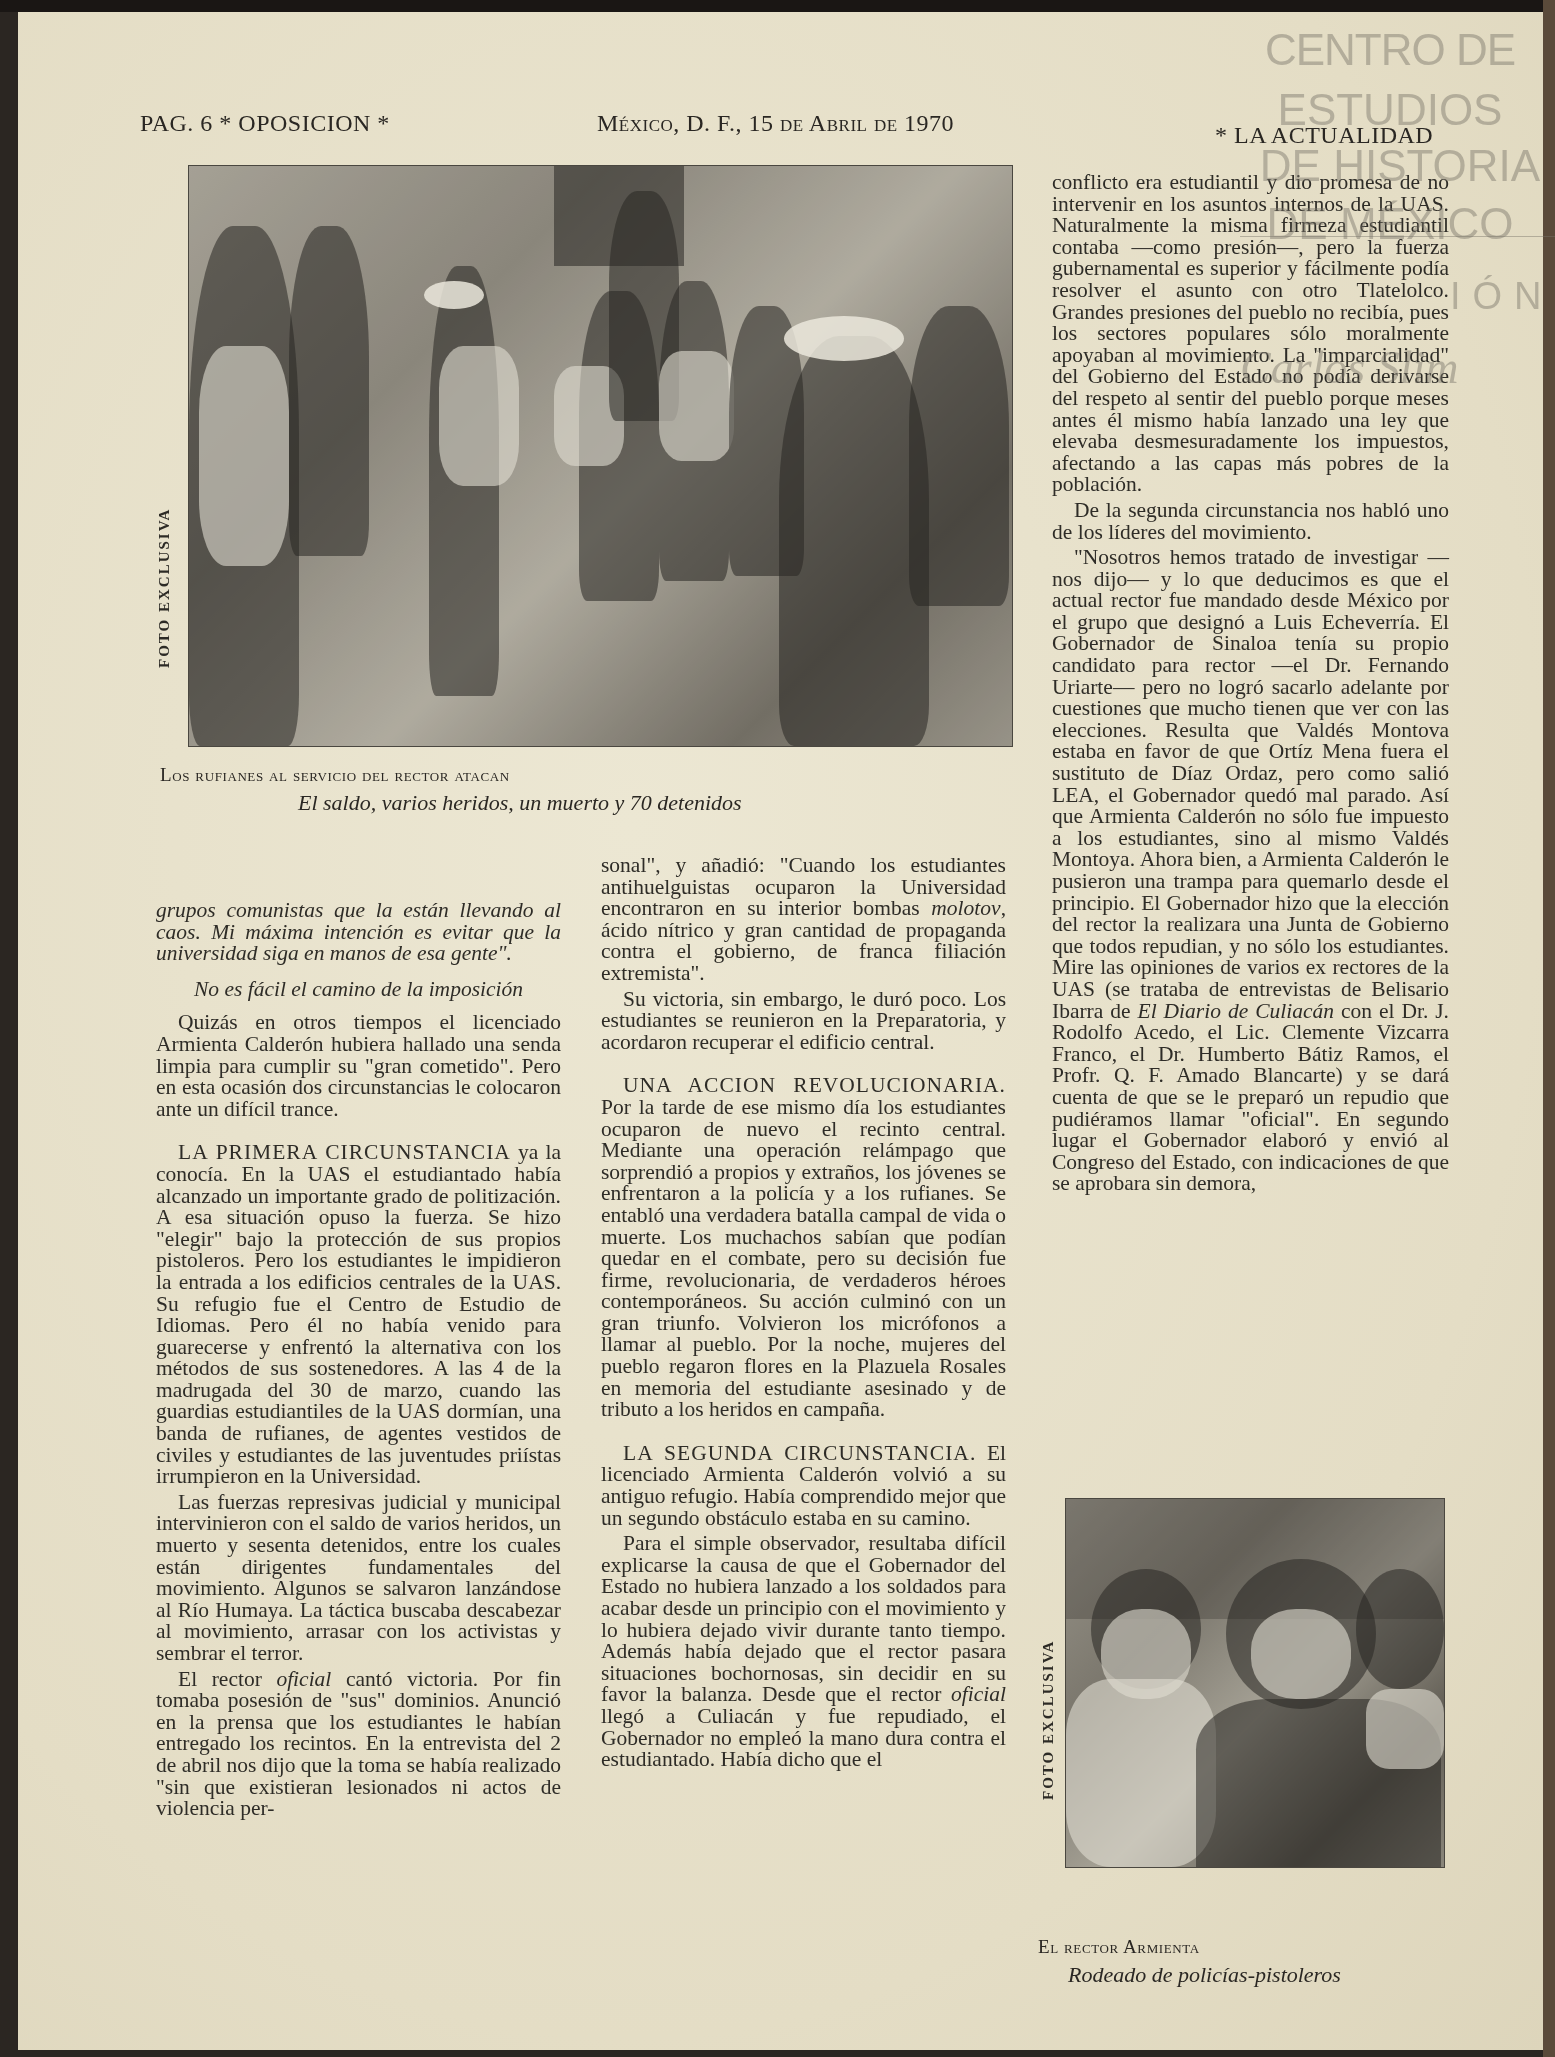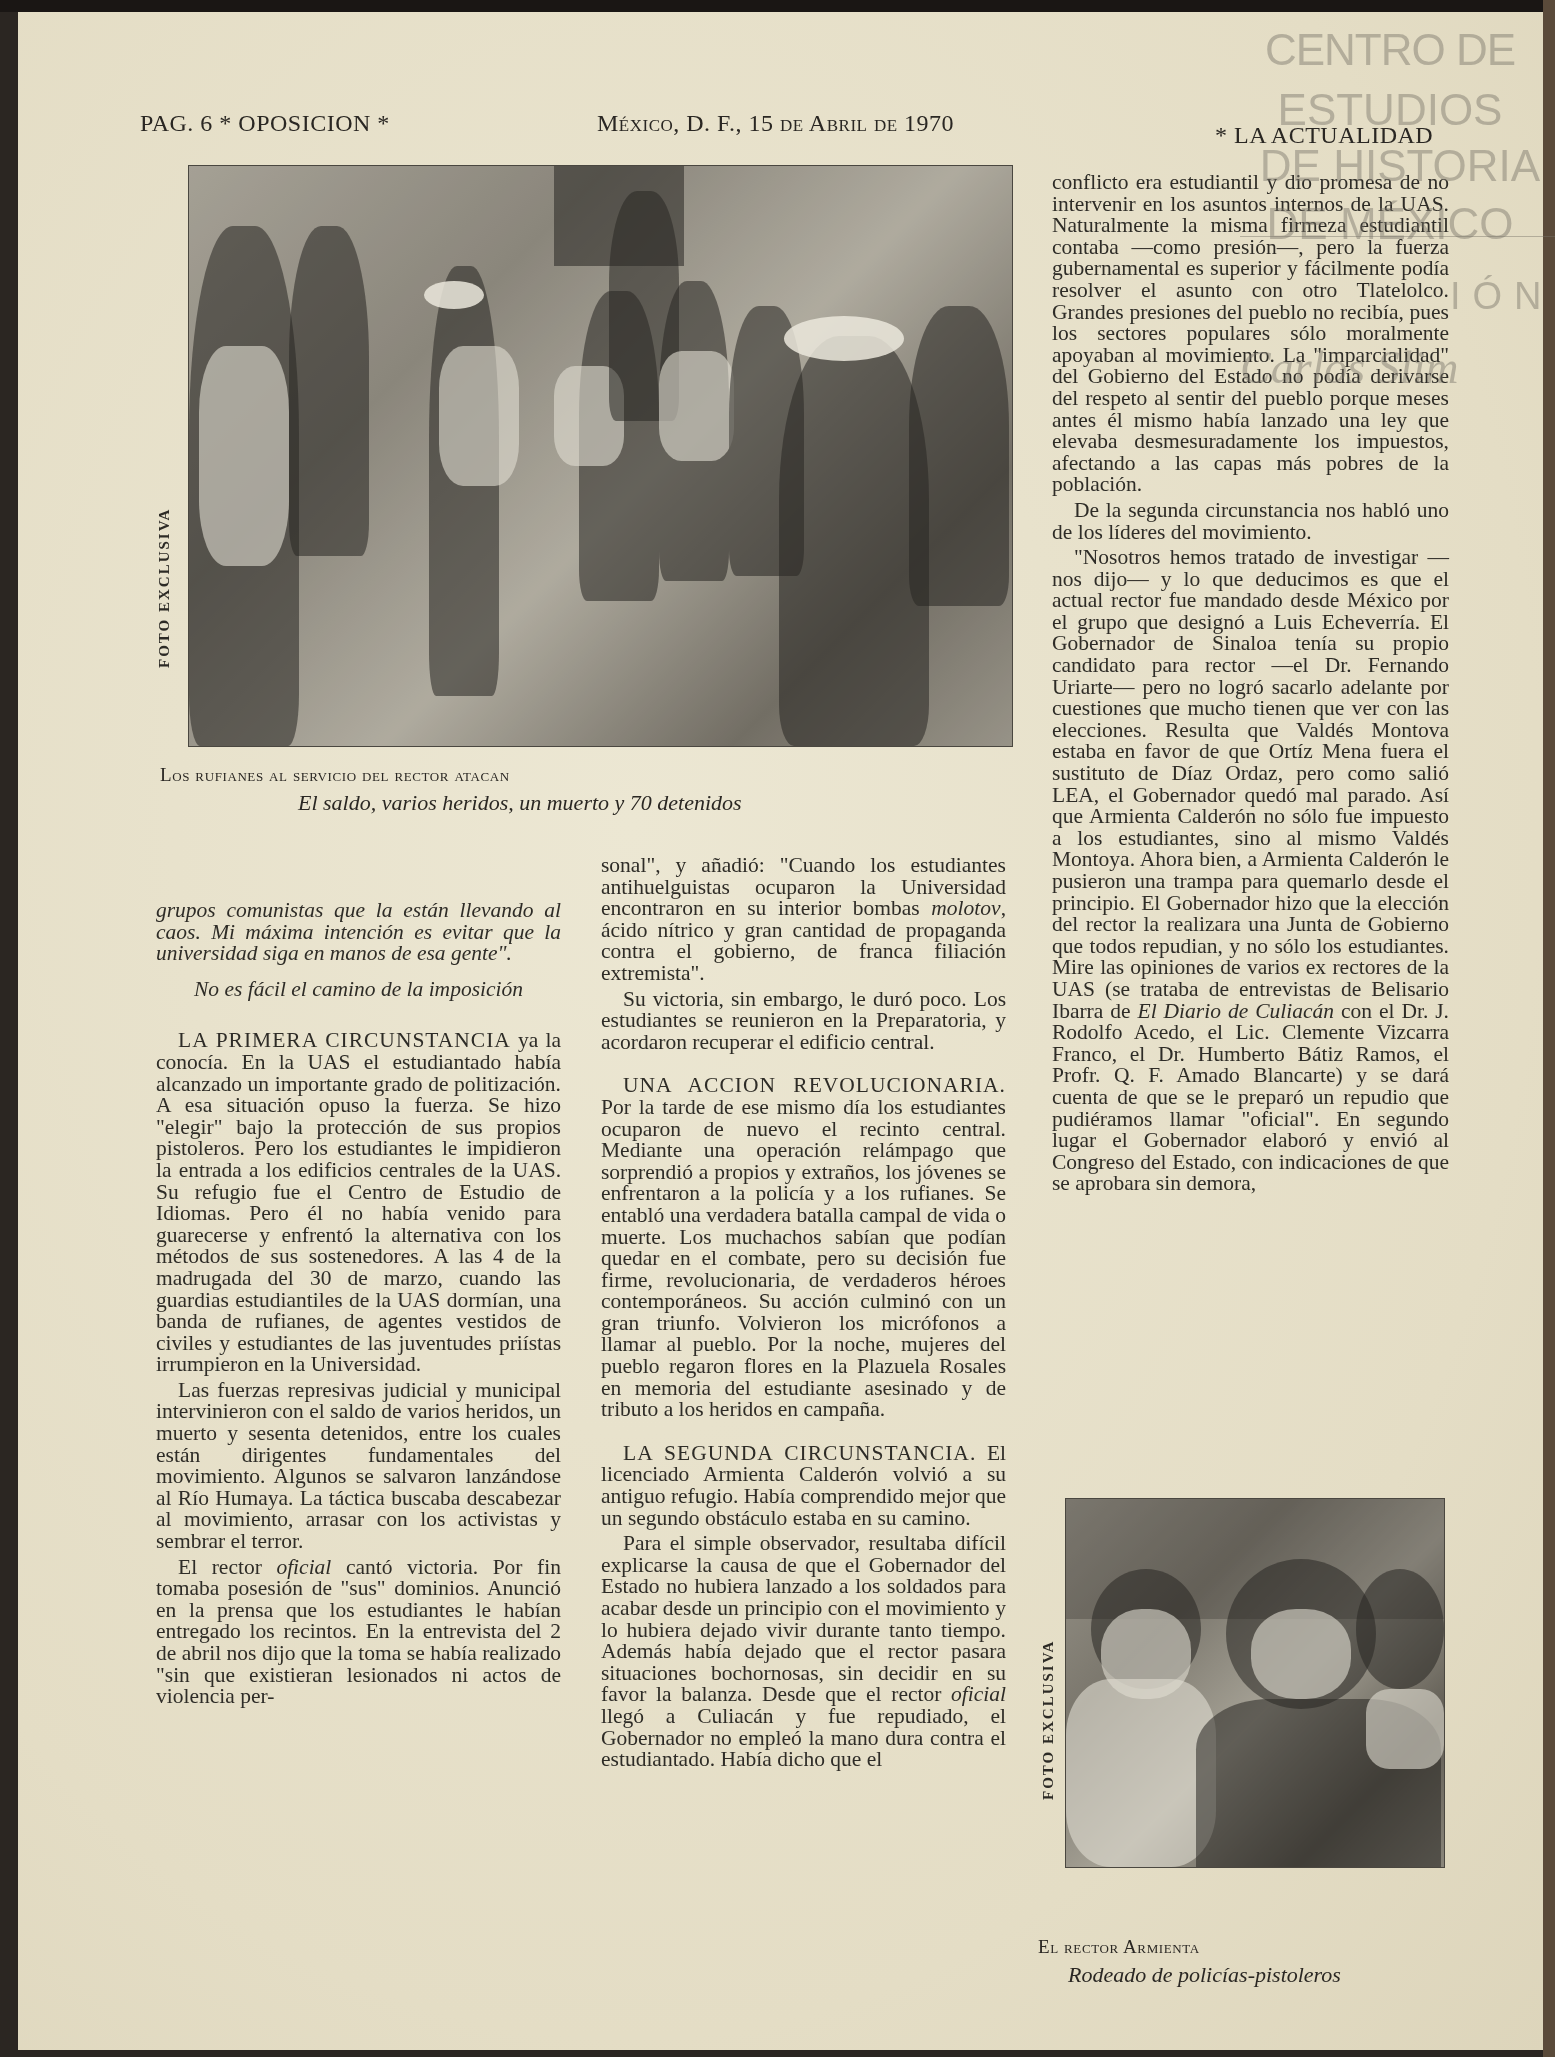--- a/index.html
+++ b/index.html
@@ -109,20 +109,21 @@
   <div class="fig" style="left:720px;top:140px;width:100px;height:300px"></div>
   <div class="fig" style="left:365px;top:0;width:130px;height:100px;border-radius:0"></div>
 </div>
 <div class="credit credit1">FOTO EXCLUSIVA</div>
 <div class="caption-title cap1t">Los rufianes al servicio del rector atacan</div>
 <div class="caption-sub cap1s">El saldo, varios heridos, un muerto y 70 detenidos</div>
 
 <div class="col c1">
   <p class="it">grupos comunistas que la están llevando al caos. Mi máxima intención es evitar que la universidad siga en manos de esa gente".</p>
   <p class="sub">No es fácil el camino de la imposición</p>
+  <p class="ind">Quizás en otros tiempos el licenciado Armienta Calderón hubiera hallado una senda limpia para cumplir su "gran cometido". Pero en esta ocasión dos circunstancias le colocaron ante un difícil trance.</p>
   <div class="gap"></div>
   <p class="ind"><span class="caps">LA PRIMERA CIRCUNSTANCIA</span><span> ya la conocía. En la UAS el estudiantado había alcanzado un importante grado de politización. A esa situación opuso la fuerza. Se hizo "elegir" bajo la protección de sus propios pistoleros. Pero los estudiantes le impidieron la entrada a los edificios centrales de la UAS. Su refugio fue el Centro de Estudio de Idiomas. Pero él no había venido para guarecerse y enfrentó la alternativa con los métodos de sus sostenedores. A las 4 de la madrugada del 30 de marzo, cuando las guardias estudiantiles de la UAS dormían, una banda de rufianes, de agentes vestidos de civiles y estudiantes de las juventudes priístas irrumpieron en la Universidad.</span></p>
   <p class="ind">Las fuerzas represivas judicial y municipal intervinieron con el saldo de varios heridos, un muerto y sesenta detenidos, entre los cuales están dirigentes fundamentales del movimiento. Algunos se salvaron lanzándose al Río Humaya. La táctica buscaba descabezar al movimiento, arrasar con los activistas y sembrar el terror.</p>
   <p class="ind"><span>El rector </span><span class="it">oficial</span><span> cantó victoria. Por fin tomaba posesión de "sus" dominios. Anunció en la prensa que los estudiantes le habían entregado los recintos. En la entrevista del 2 de abril nos dijo que la toma se había realizado "sin que existieran lesionados ni actos de violencia per-</span></p>
 </div>
 
 <div class="col c2">
   <p><span>sonal", y añadió: "Cuando los estudiantes antihuelguistas ocuparon la Universidad encontraron en su interior bombas </span><span class="it">molotov</span><span>, ácido nítrico y gran cantidad de propaganda contra el gobierno, de franca filiación extremista".</span></p>
   <p class="ind">Su victoria, sin embargo, le duró poco. Los estudiantes se reunieron en la Preparatoria, y acordaron recuperar el edificio central.</p>
   <div class="gap"></div>

